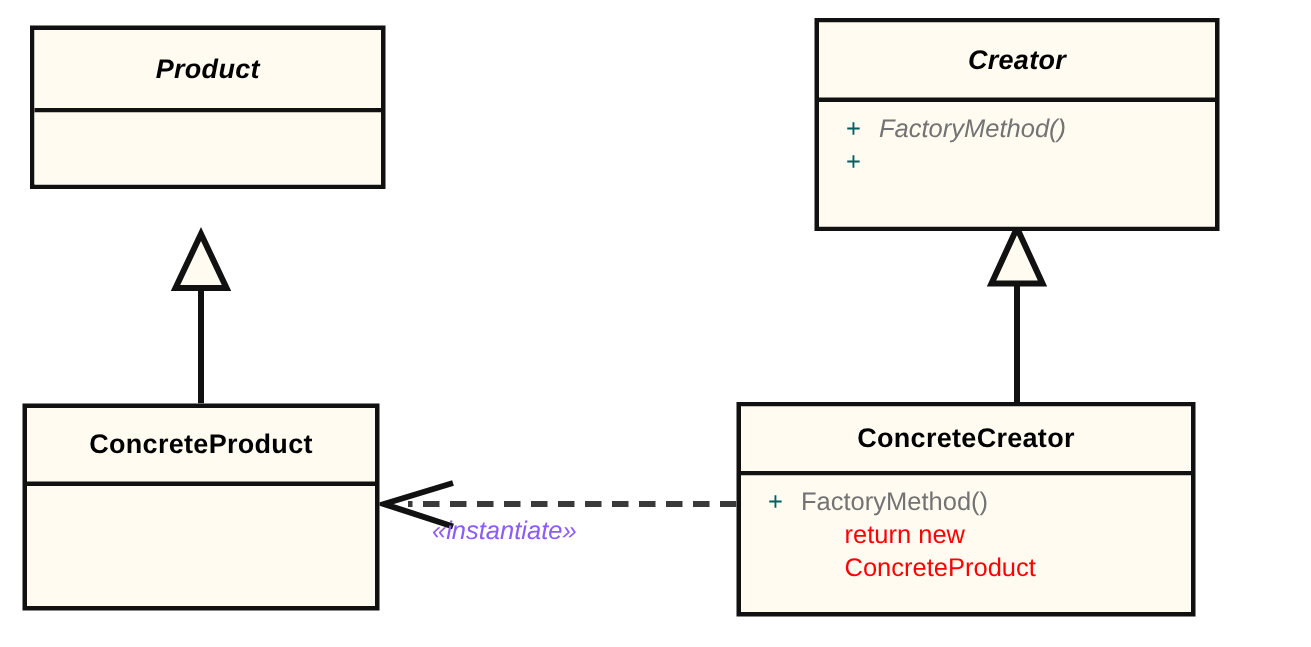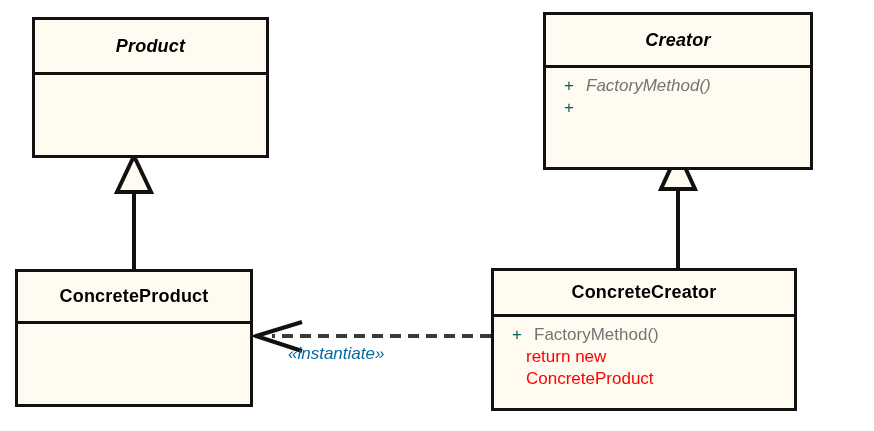--- a/index.html
+++ b/index.html
@@ -71,28 +71,28 @@
   .member-signature {
     color: #737373;
   }
   .member-abstract .member-signature {
     font-style: italic;
   }
   .uml-note-line {
     font-size: 17px;
     line-height: 22px;
     color: #ff0000;
-    padding-left: 32px;
+    padding-left: 69px;
     white-space: nowrap;
   }
 
   
-  #class-product       { left: 32px;  top: 17px;  width: 237px; height: 141px; }
+  #class-product       { left: 20px;  top: 17px;  width: 237px; height: 109px; }
   #class-product       > .uml-name-compartment { height: 55px; }
-  #class-creator       { left: 543px; top: 12px;  width: 270px; height: 158px; }
+  #class-creator       { left: 543px; top: 12px;  width: 270px; height: 142px; }
   #class-creator       > .uml-name-compartment { height: 53px; }
   #class-concreteproduct { left: 15px;  top: 269px; width: 238px; height: 138px; }
   #class-concreteproduct > .uml-name-compartment { height: 52px; }
   #class-concretecreator { left: 491px; top: 268px; width: 306px; height: 143px; }
   #class-concretecreator > .uml-name-compartment { height: 46px; }
 
   
   #connector-layer {
     position: absolute;
     left: 0;
@@ -102,21 +102,21 @@
     pointer-events: none;
   }
 
   
   #instantiate-label {
     position: absolute;
     left: 288px;
     top: 344px;
     font-size: 17px;
     font-style: italic;
-    color: #0369a1;
+    color: #8b5cf6;
     white-space: nowrap;
   }
 </style>
 </head>
 <body>
 
 <div id="diagram-canvas">
 
   <svg id="connector-layer" viewBox="0 0 874 431" width="874" height="431">
 

